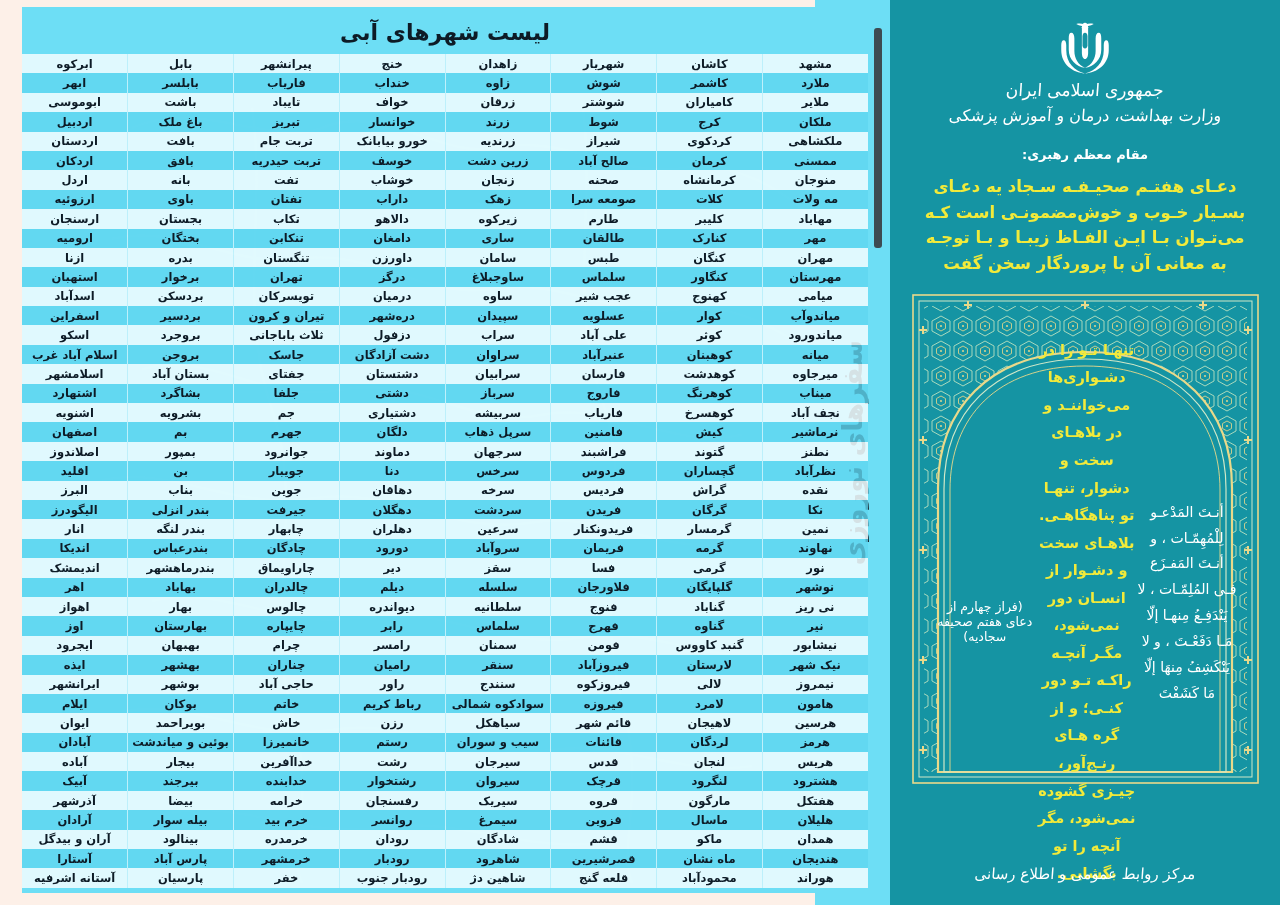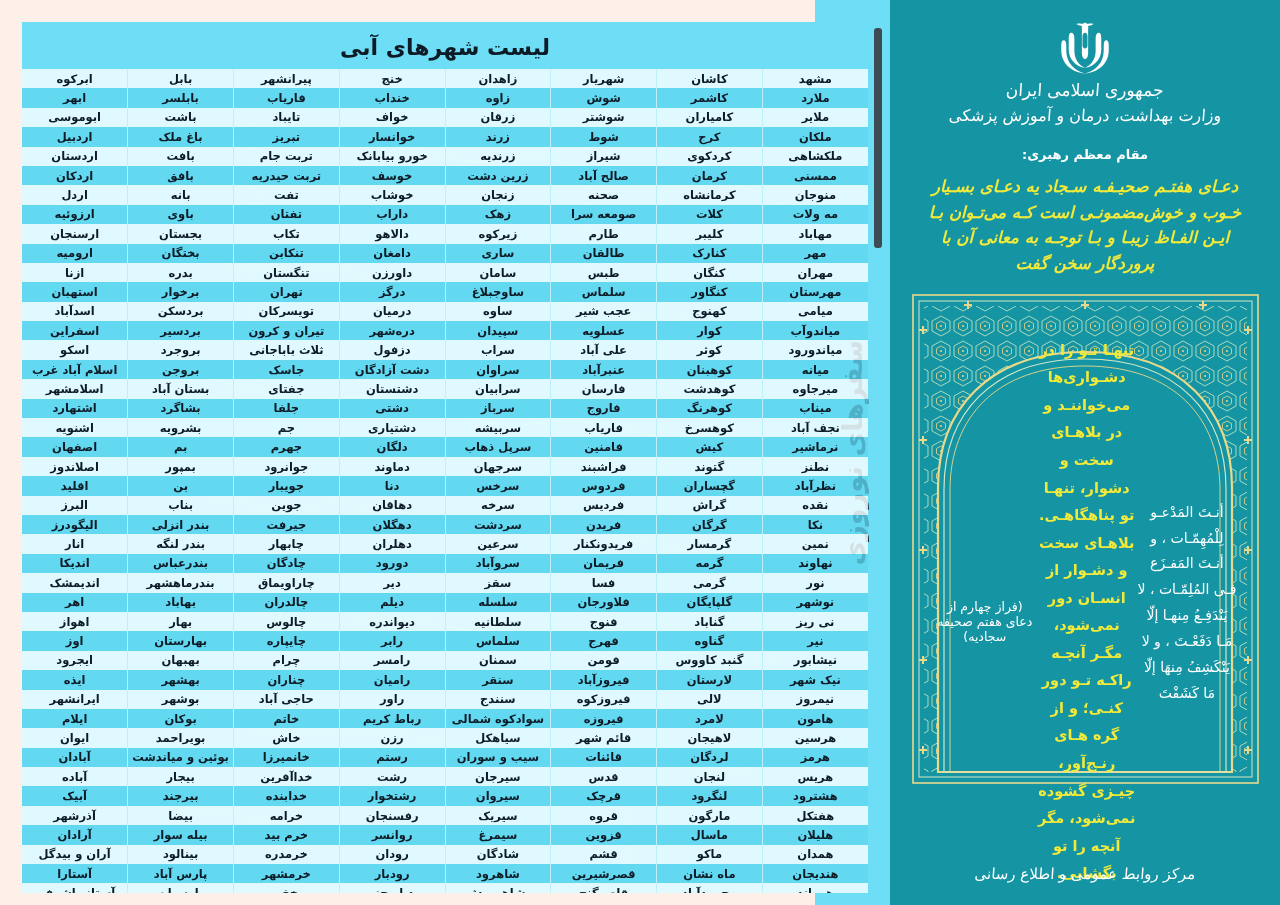--- a/index.html
+++ b/index.html
@@ -74,21 +74,20 @@
 
   .leader-quote {
     margin-top: 12px;
     width: 330px;
     font-size: 16.5px;
     font-weight: bold;
     line-height: 1.55;
     color: #f2ea3a;
     text-align: center;
     letter-spacing: .6px;
-    font-style: italic;
   }
 
   
   .arch-wrap {
     position: relative;
     margin-top: 14px;
     width: 355px;
     height: 498px;
   }
   .arch-wrap svg.frame {
@@ -171,21 +170,21 @@
     white-space: nowrap;
   }
 
   
   .table-area {
     position: absolute;
     top: 0; left: 0;
     width: 890px;
     height: 905px;
     background: #fdf0e8;
-    padding: 22px 22px 12px 22px;
+    padding: 7px 22px 12px 22px;
   }
   .table-card {
     position: relative;
     width: 100%;
     height: 100%;
     background: #6ddef5;
     overflow: hidden;
   }
   
   .map-watermark {

